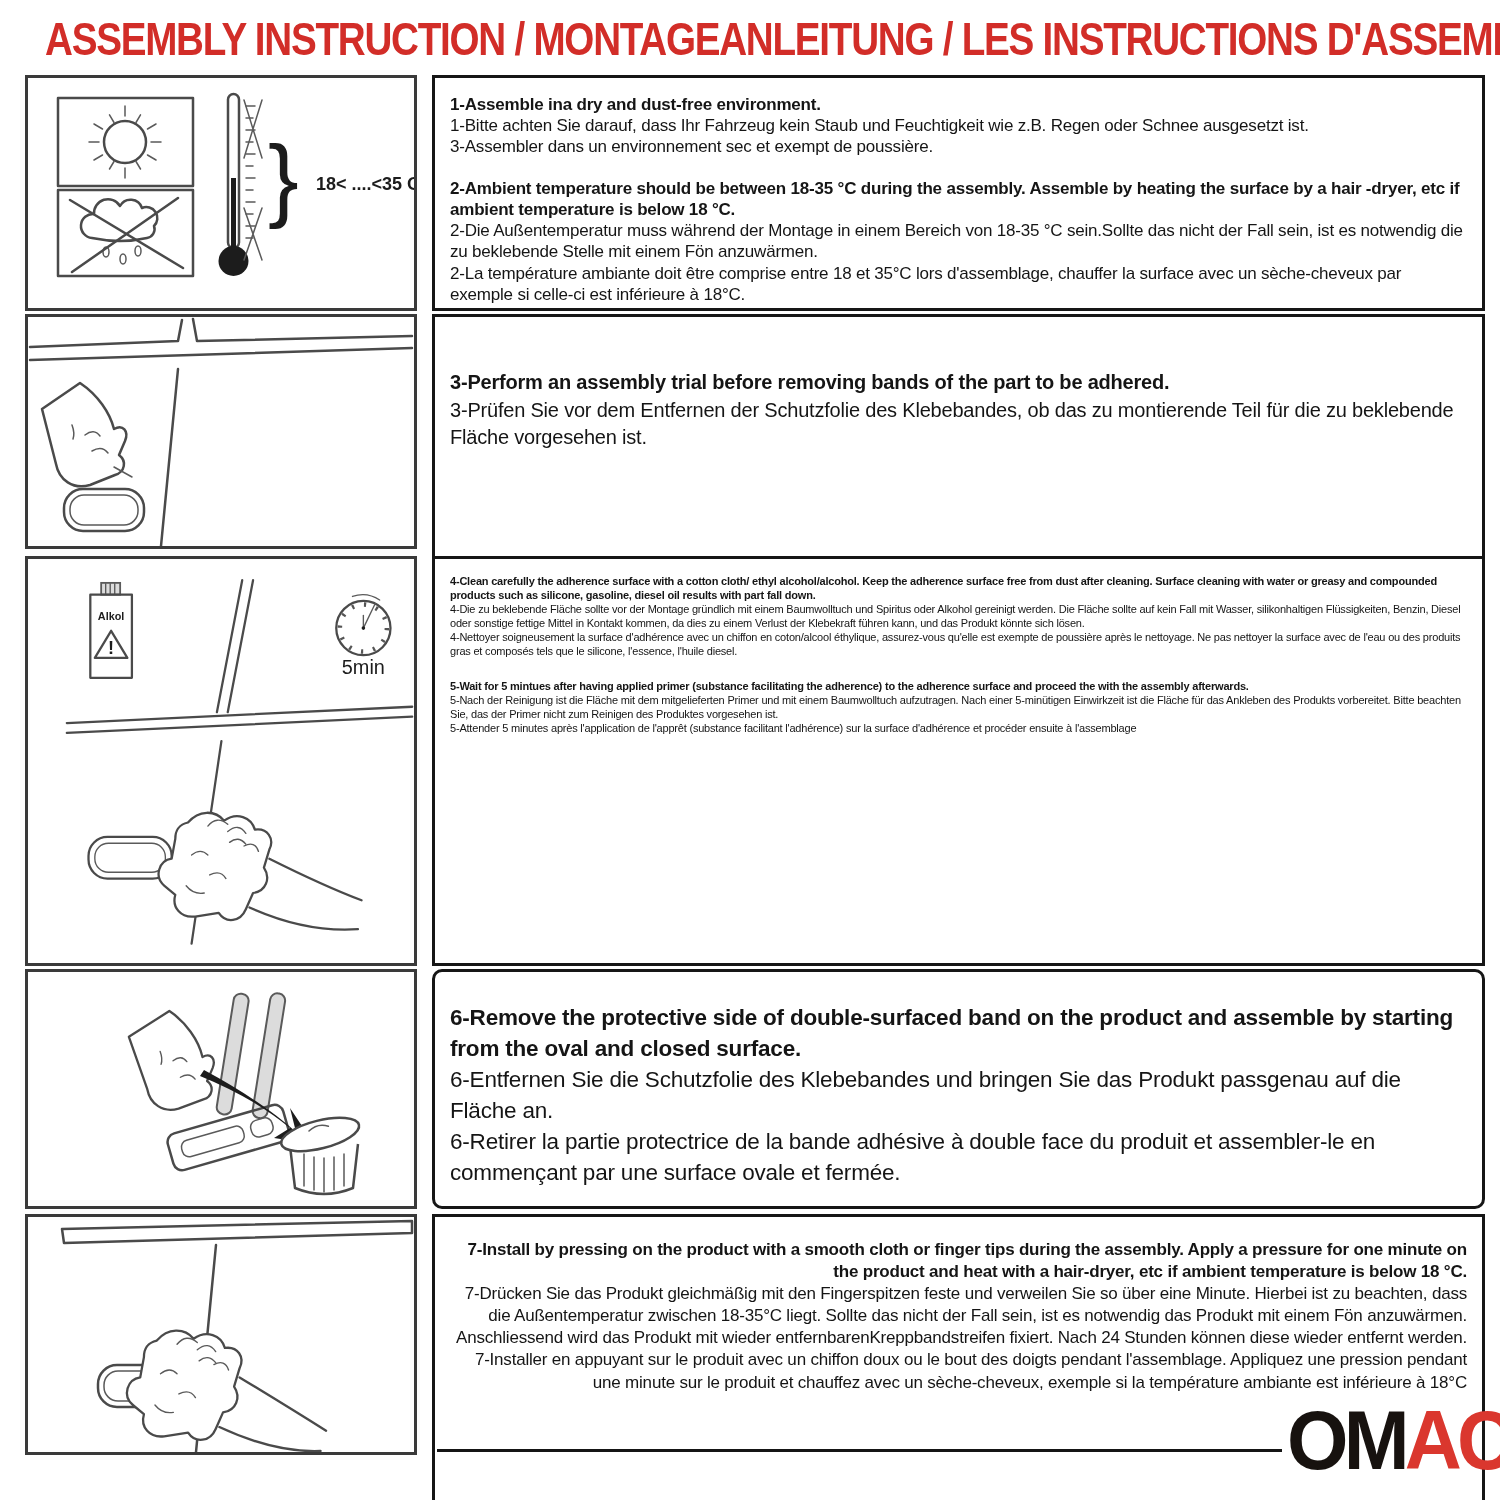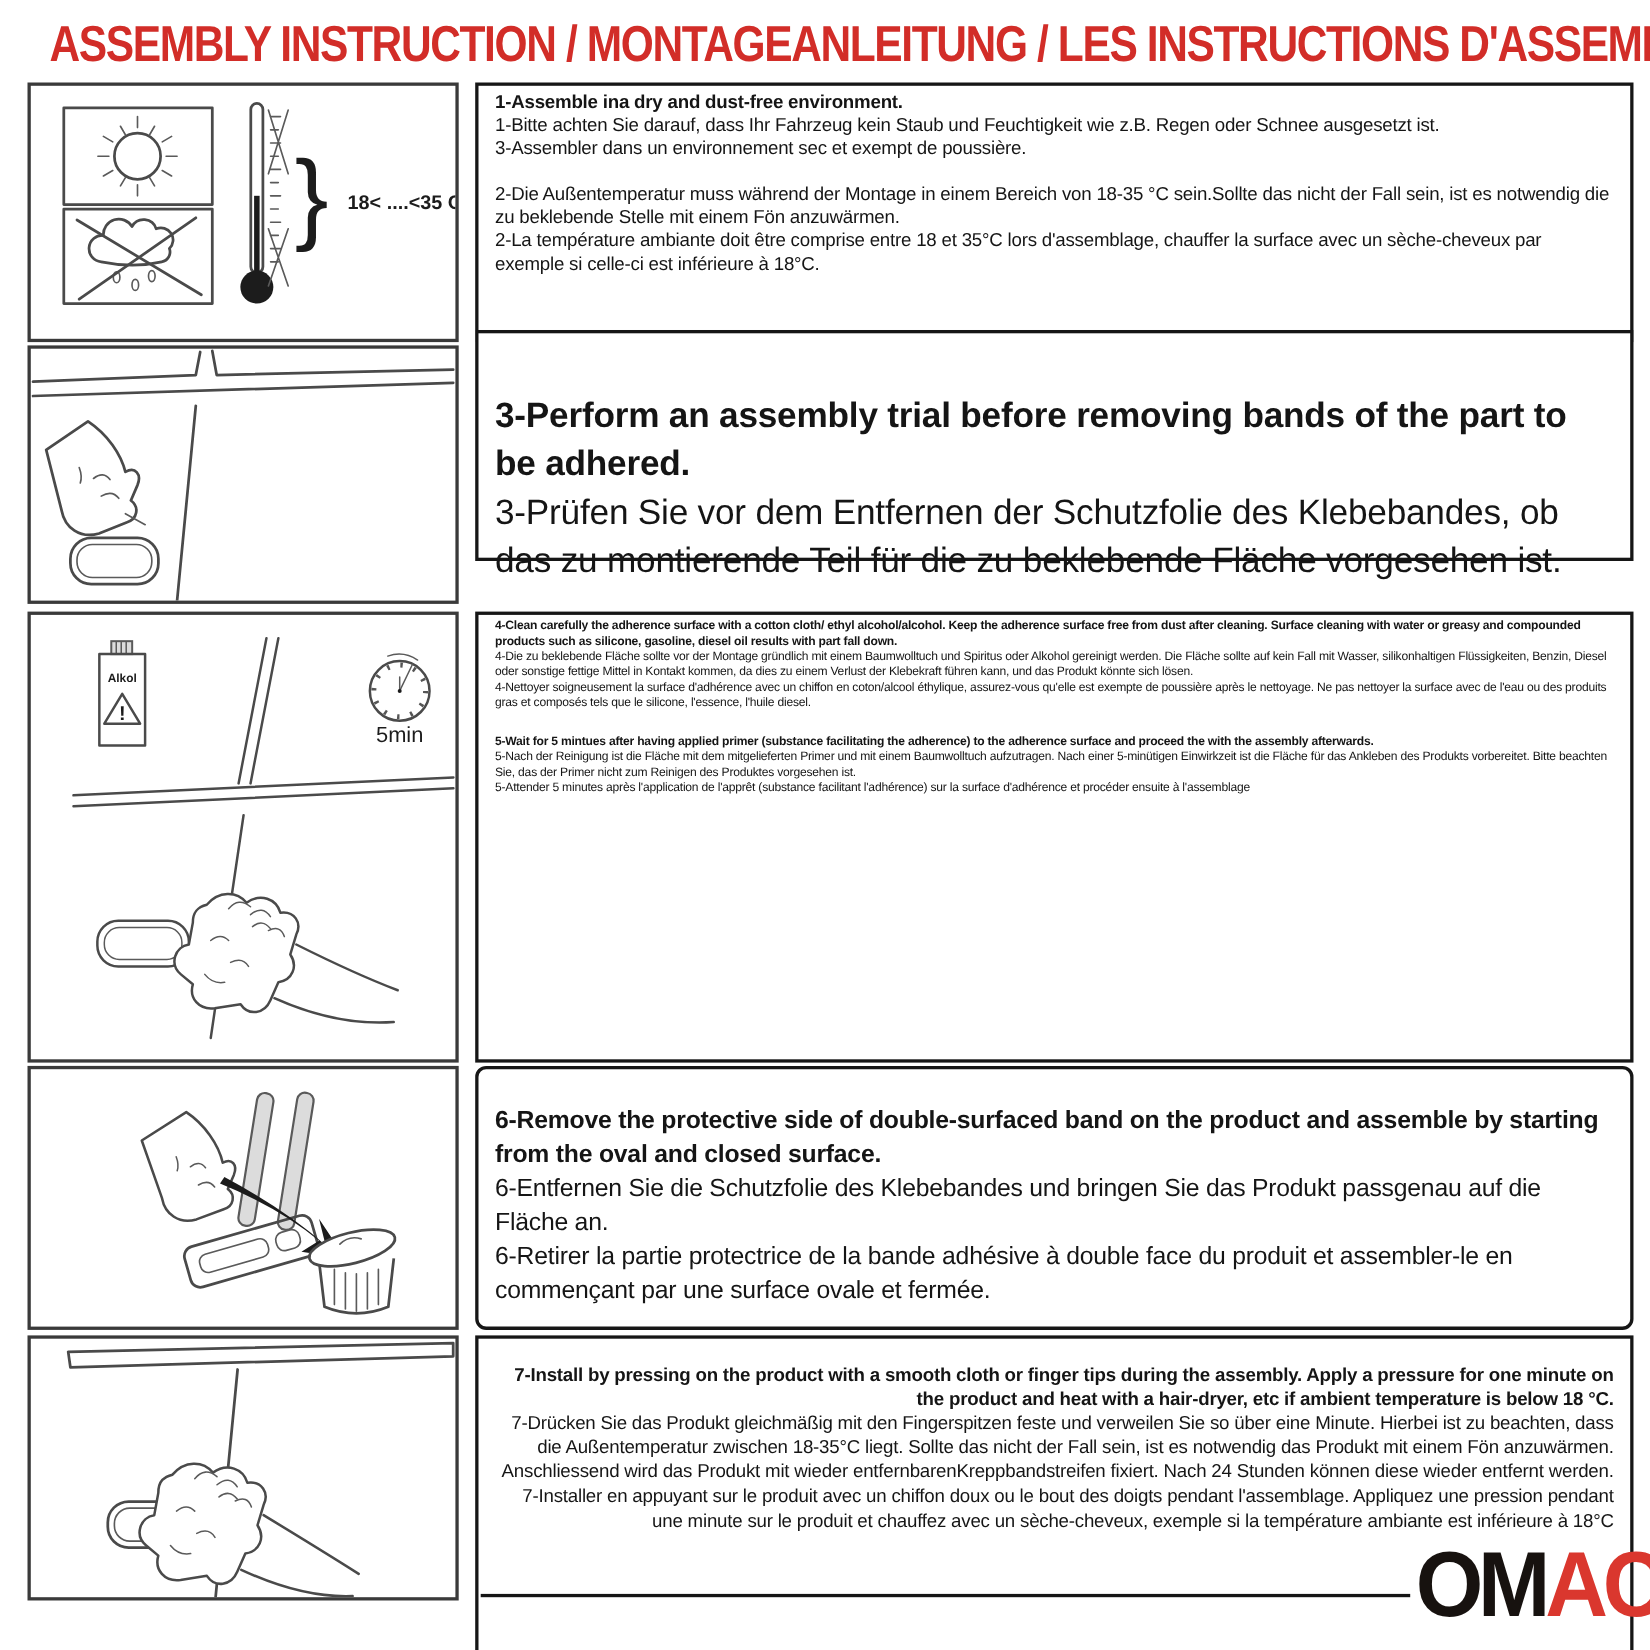--- a/index.html
+++ b/index.html
@@ -29,24 +29,24 @@
   .imgbox svg{display:block;width:100%;height:100%;}
   #box1{top:75px;height:236px;}
   #box2{top:314px;height:235px;}
   #box3{top:556px;height:410px;padding-left:37px;}
   #box4{top:969px;height:240px;}
   #box5{top:1214px;height:241px;}
 
   .textpanel{
     position:absolute;left:432px;width:1053px;
     border:3px solid #161616;background:#fff;box-sizing:border-box;
-    padding:4px 15px;letter-spacing:-0.2px;
+    padding:16px 15px;letter-spacing:-0.2px;
   }
   #panel1{top:75px;height:236px;font-size:17px;line-height:1.24;}
-  #panel2{top:300px;height:210px;font-size:32px;line-height:1.38;padding-top:52px;}
+  #panel2{top:314px;height:259px;font-size:20px;line-height:1.38;padding-top:52px;}
   #panel3{top:556px;height:410px;font-size:11px;line-height:1.27;}
   #panel4{top:969px;height:240px;font-size:22.5px;line-height:1.38;padding-top:30px;border-radius:10px;}
   #panel5{top:1214px;height:296px;font-size:17px;line-height:1.3;padding-top:22px;text-align:right;}
   .textpanel p{margin:0;}
   .en{font-weight:bold;}
   .gap{height:21px;}
 
   .footer-rule{
     position:absolute;left:437px;top:1449px;width:845px;height:3px;background:#151515;
   }
@@ -105,20 +105,21 @@
       <text class="svgtxt" x="240" y="132" font-size="92" fill="#444">}</text>
       <text class="svgtxt" x="288" y="112" font-size="18" font-weight="bold">18&lt; ....&lt;35 C</text>
     </svg>
   </div>
 
   <div class="textpanel" id="panel1">
     <p class="en">1-Assemble ina dry and dust-free environment.</p>
     <p>1-Bitte achten Sie darauf, dass Ihr Fahrzeug kein Staub und Feuchtigkeit wie z.B. Regen oder Schnee ausgesetzt ist.</p>
     <p>3-Assembler dans un environnement sec et exempt de poussière.</p>
     <div class="gap"></div>
+    <p class="en">2-Ambient temperature should be between 18-35 °C  during the assembly. Assemble by heating the surface by a hair -dryer, etc if ambient temperature is below 18 °C.</p>
     <p>2-Die Außentemperatur muss während der Montage in einem Bereich von 18-35 °C  sein.Sollte das nicht der Fall sein, ist es notwendig die zu beklebende Stelle mit einem Fön anzuwärmen.</p>
     <p>2-La température ambiante doit être comprise entre 18 et 35°C lors d'assemblage, chauffer la surface avec un sèche-cheveux par exemple si celle-ci est inférieure à 18°C.</p>
   </div>
 
   <div class="imgbox" id="box2">
     <svg viewBox="0 0 386 229">
       <g>
         <path class="art" d="M2 30 L150 24 L154 3"></path>
         <path class="art" d="M165 2 L169 24 L384 19"></path>
         <path class="art" d="M2 43 L384 31"></path>

